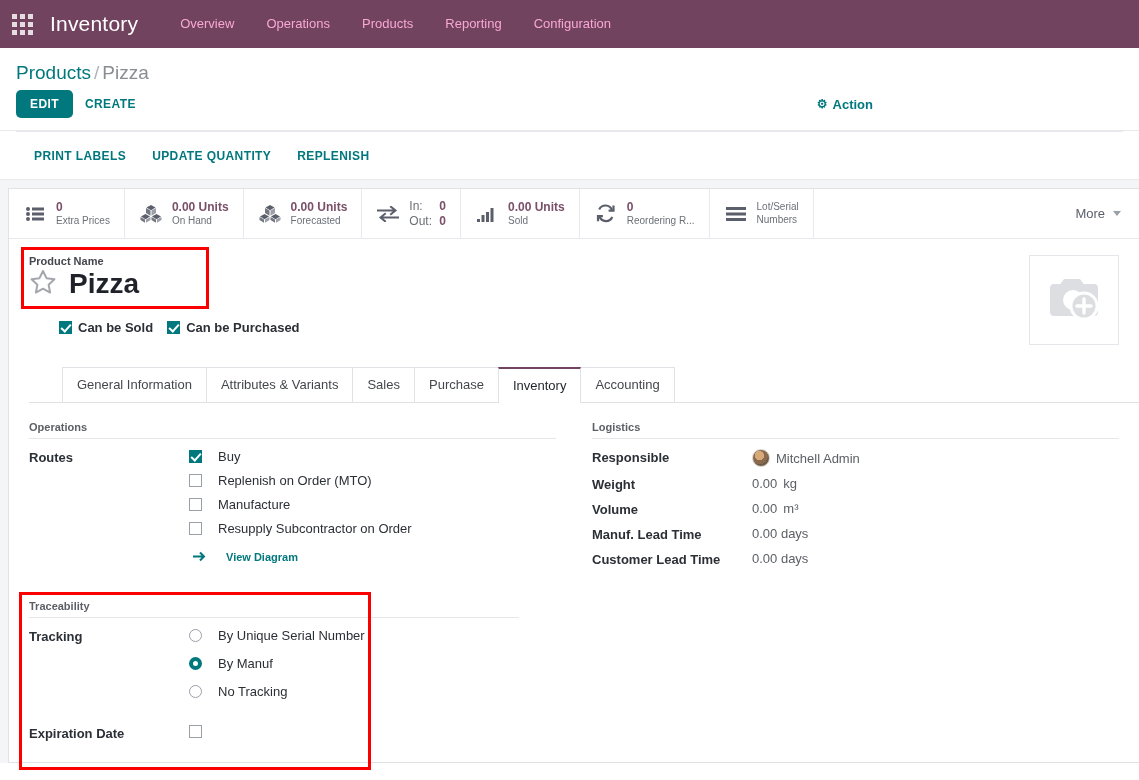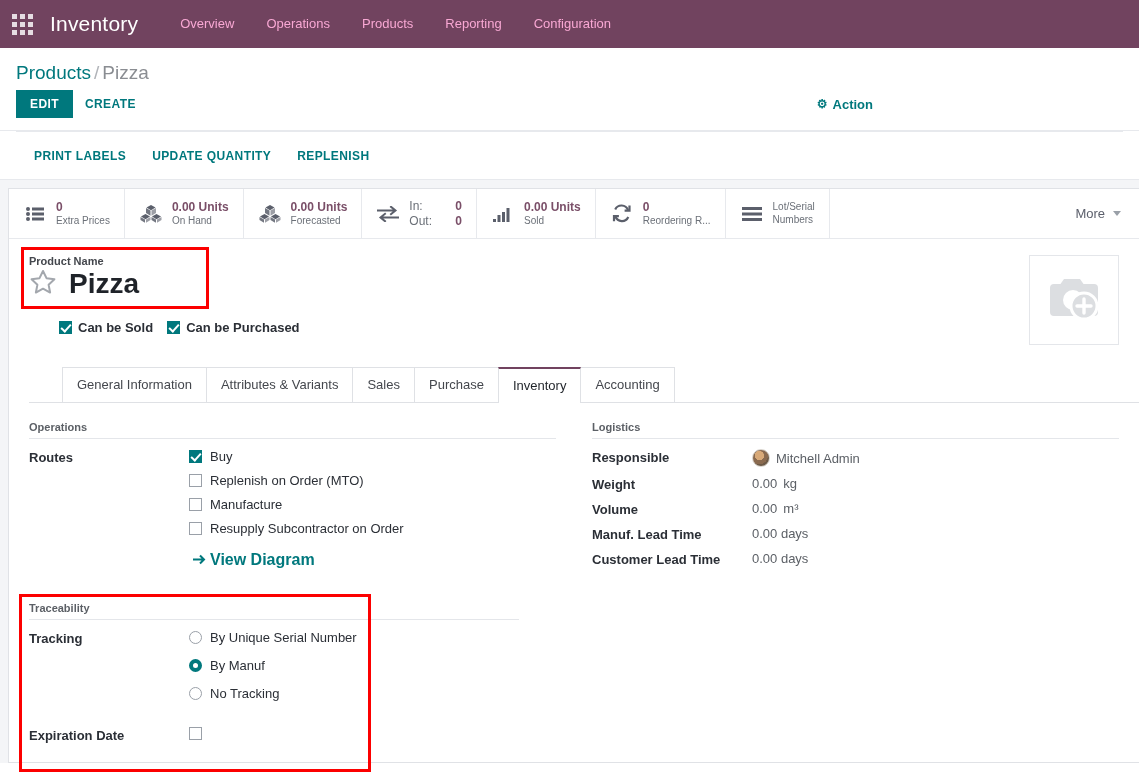--- a/index.html
+++ b/index.html
@@ -76,21 +76,21 @@
   }
   .btn-edit {
     background: #00787d;
     color: #ffffff;
     font-size: 12px;
     font-weight: bold;
     letter-spacing: .4px;
     padding: 7px 14px;
     border: none;
     cursor: pointer;
-    border-radius: 0;
+    border-radius: 5px;
   }
   .btn-create {
     background: transparent;
     color: #00787d;
     font-size: 12px;
     font-weight: bold;
     letter-spacing: .4px;
     padding: 7px 12px;
     border: none;
     cursor: pointer;
@@ -160,21 +160,21 @@
     color: #5b5f6b;
     display: flex;
     align-items: center;
     justify-content: center;
     width: 24px; height: 24px;
     flex: 0 0 auto;
   }
   .stat-txt { line-height: 1.25; min-width: 0; }
   .stat-val { color: #7a4f68; font-size: 12px; font-weight: bold; white-space: nowrap; }
   .stat-lbl { color: #6b7078; font-size: 10px; white-space: nowrap; overflow: hidden; text-overflow: ellipsis; }
-  .stat-inout { display: flex; gap: 22px; font-size: 12px; line-height: 1.25; justify-content: flex-end; }
+  .stat-inout { display: flex; gap: 6px; font-size: 12px; line-height: 1.25; justify-content: flex-end; }
   .io-lbl { color: #6b7078; width: 24px; }
   .io-val { color: #7a4f68; font-weight: bold; }
   .stat-more {
     display: flex; align-items: center; gap: 8px;
     padding: 0 18px; color: #5b5f6b; font-size: 13px;
     cursor: pointer; margin-left: auto; border-right: none;
   }
   .caret { width: 0; height: 0; border-left: 4px solid transparent; border-right: 4px solid transparent; border-top: 5px solid #9aa0a8; }
 
   
@@ -286,31 +286,31 @@
     width: 160px;
     flex: 0 0 160px;
     font-size: 13px;
     font-weight: bold;
     color: #2b2f36;
     padding-top: 1px;
   }
   .fval { font-size: 13px; color: #5c6066; display: flex; align-items: center; gap: 6px; }
   .fval .unit { color: #5c6066; }
   .opt-list { display: flex; flex-direction: column; gap: 9px; }
-  .opt { display: flex; align-items: center; gap: 8px; }
+  .opt { display: flex; align-items: center; gap: 16px; }
   .opt-lbl { font-size: 13px; color: #2b2f36; }
   .radio {
     width: 13px; height: 13px; border-radius: 50%;
     border: 1px solid #9aa0a8; background: #fff;
     flex: 0 0 auto; position: relative; cursor: pointer;
   }
   .radio.on { border: 4px solid #00787d; background: #fff; }
   .viewdiag {
-    color: #00787d; font-size: 16px; font-weight: bold;
-    display: inline-flex; align-items: flex-end; gap: 4px;
+    color: #00787d; font-size: 11px; font-weight: bold;
+    display: inline-flex; align-items: flex-start; gap: 20px;
     margin-top: 6px; margin-left: 4px; cursor: pointer;
   }
   .avatar {
     width: 18px; height: 18px; border-radius: 50%;
     background: radial-gradient(circle at 40% 35%, #d8a978 0 32%, #8a6a4f 33% 60%, #6d5a47 61% 100%);
     border: 1px solid #d9d4cd;
     flex: 0 0 auto;
   }
 
   

